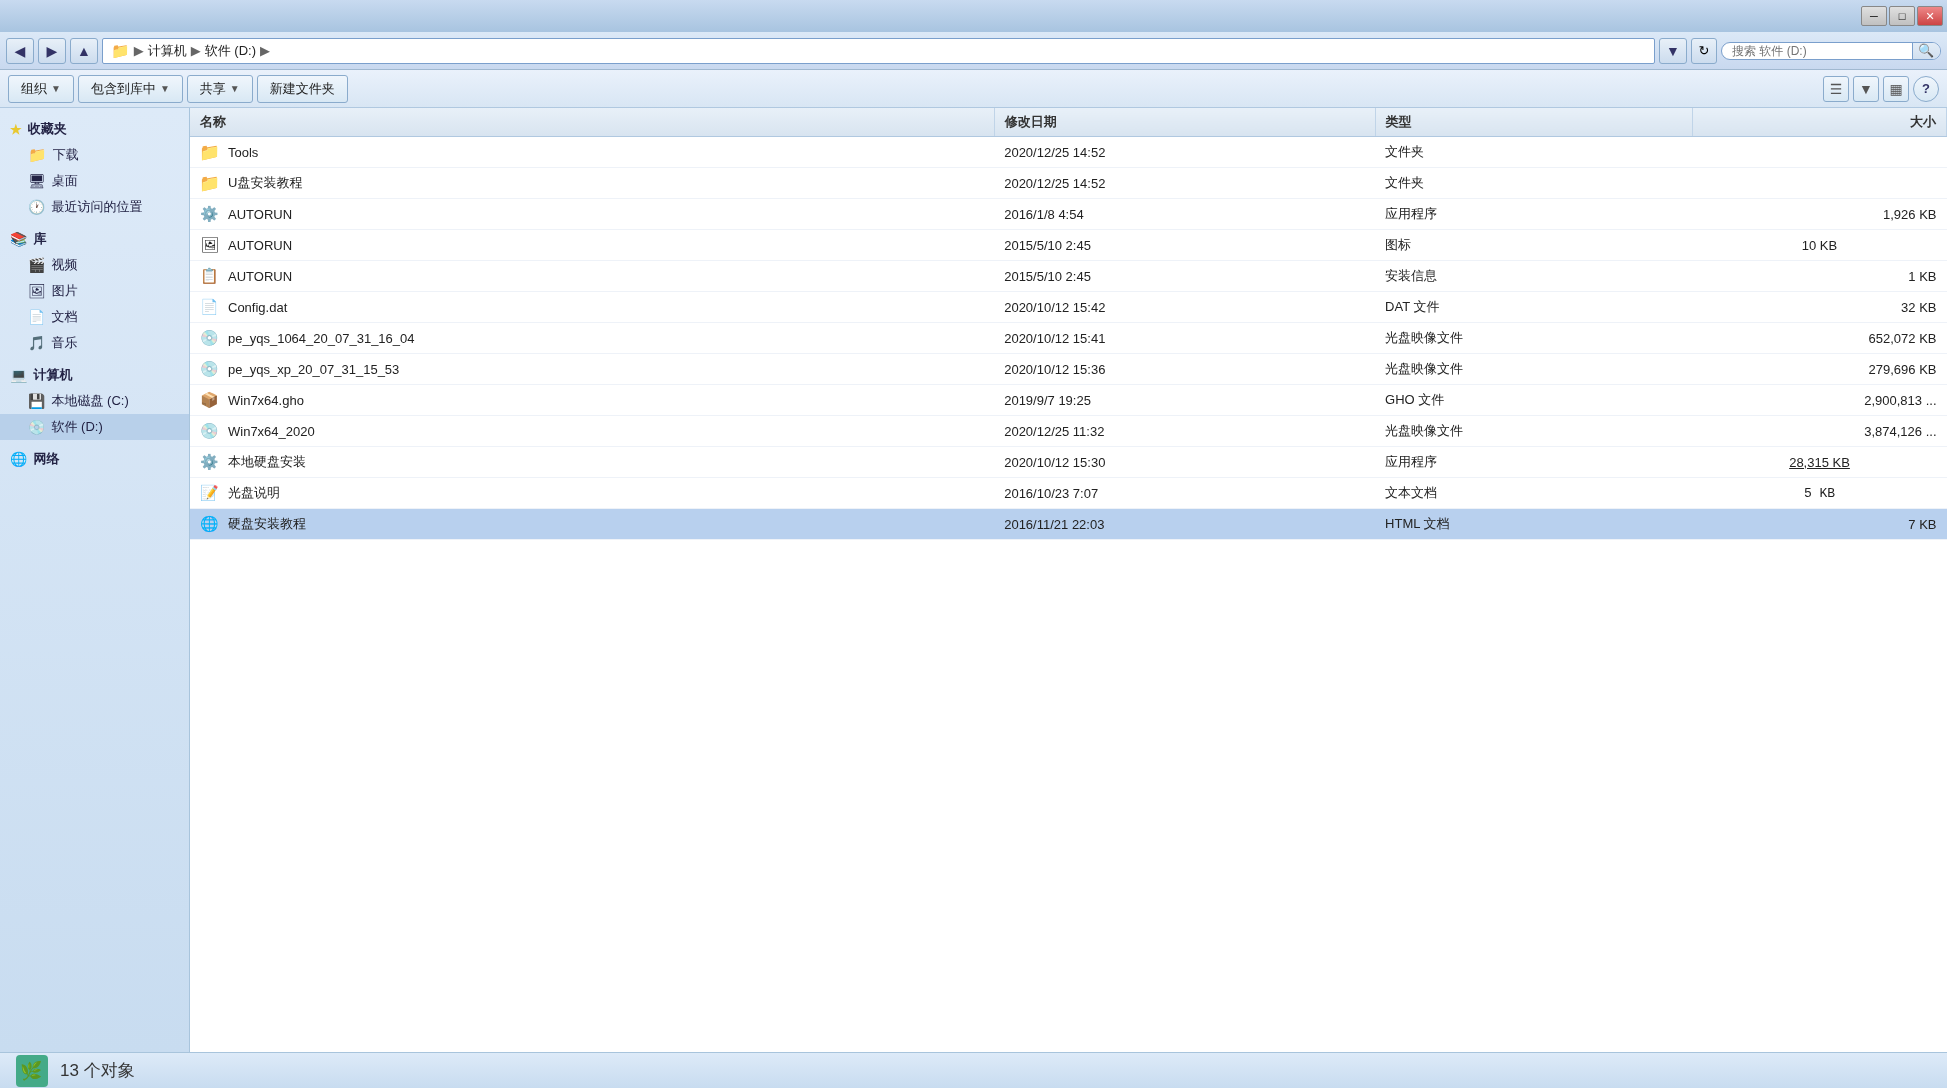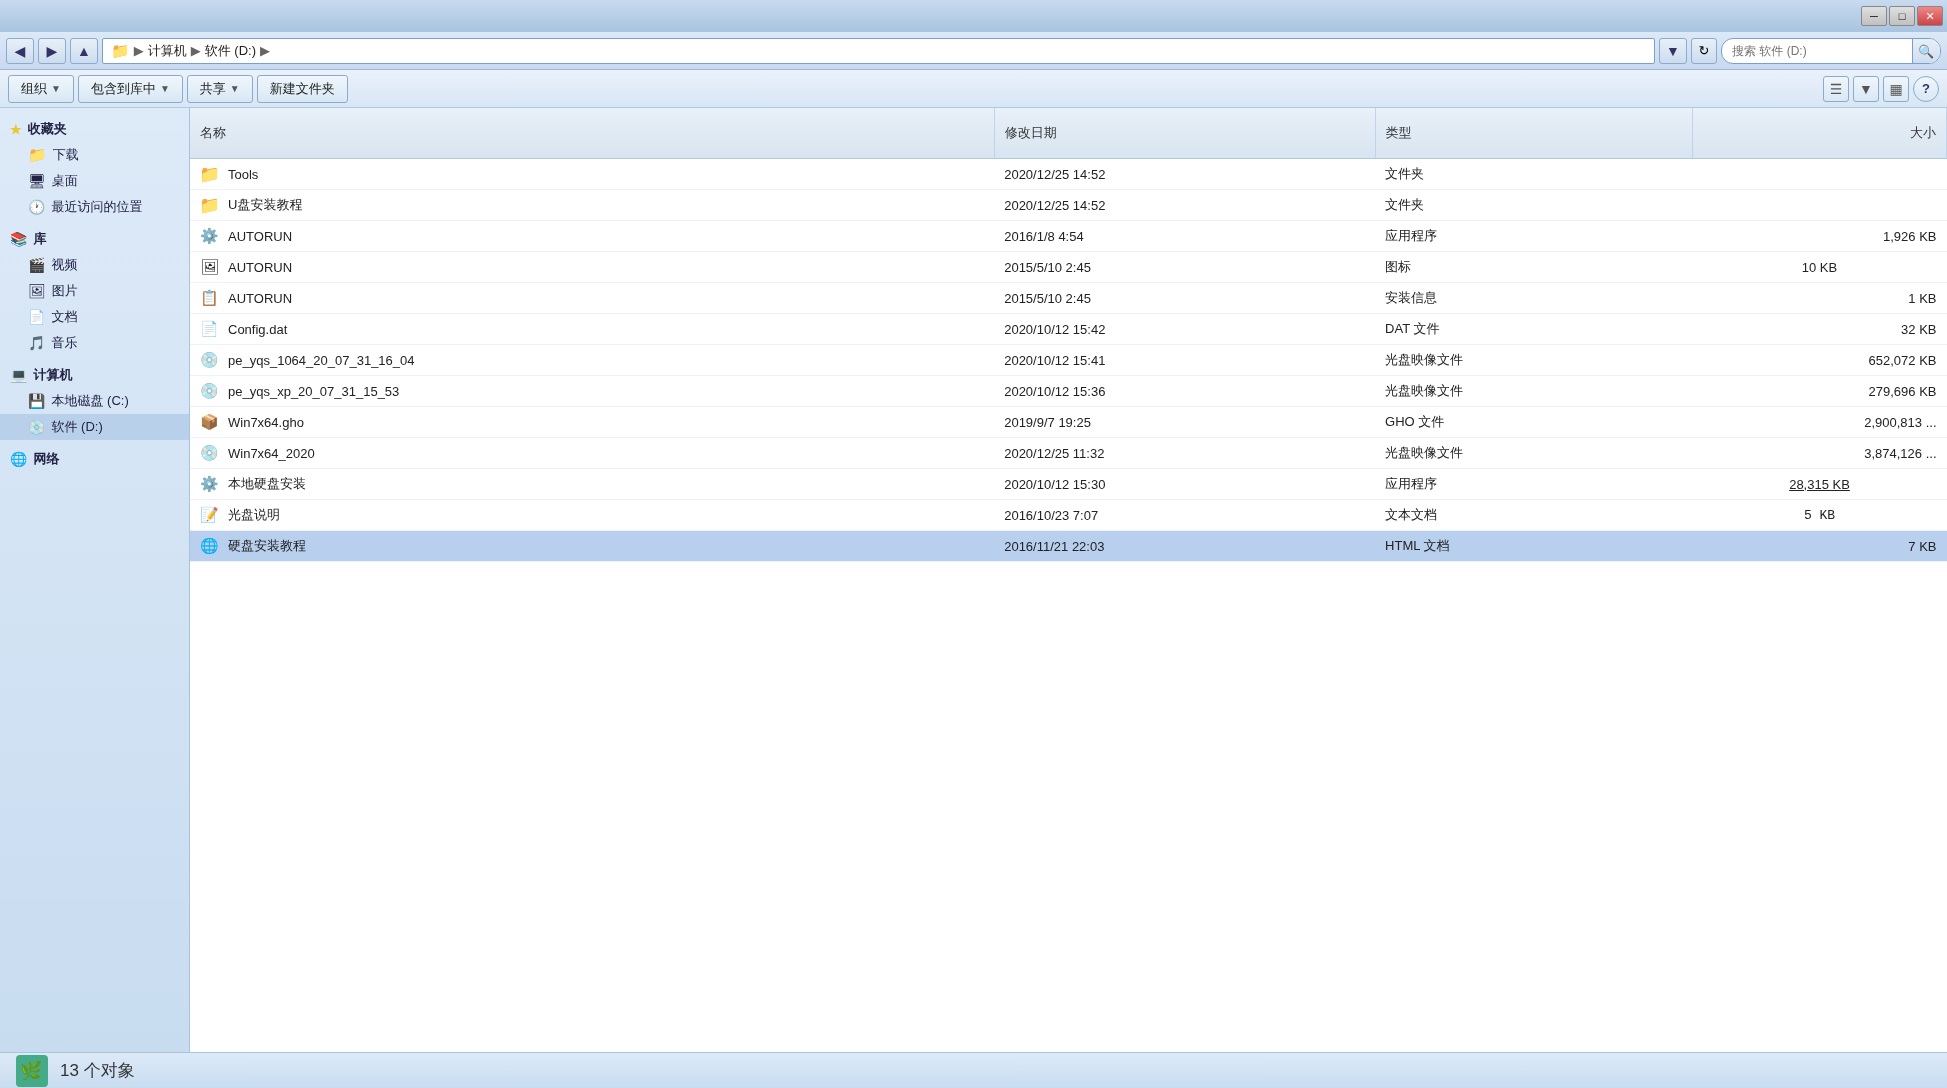--- a/index.html
+++ b/index.html
@@ -84,24 +84,25 @@
       background: linear-gradient(to bottom, #e8f0f8, #ccdcee);
       border-radius: 3px;
       cursor: pointer;
       display: flex;
       align-items: center;
       justify-content: center;
       font-size: 13px;
     }
     .search-box {
       width: 220px;
-      height: 26px;
+      height: 18px;
       border: 1px solid #7a9fcc;
       border-radius: 12px;
       display: flex;
+      align-items: center;
       background: white;
       overflow: hidden;
     }
     .search-input {
       flex: 1;
       border: none;
       outline: none;
       padding: 0 10px;
       font-size: 12px;
       color: #888;
@@ -236,22 +237,22 @@
     }
     .file-table {
       width: 100%;
       border-collapse: collapse;
     }
     .file-table thead th {
       background: linear-gradient(to bottom, #e8f0f8, #d8e4f0);
       border-bottom: 1px solid #b0c8e0;
       border-right: 1px solid #c0d4e8;
       text-align: left;
-      padding: 16px 10px;
-      font-weight: normal;
+      padding: 5px 10px;
+      font-weight: bold;
       color: #333;
       font-size: 13px;
       position: sticky;
       top: 0;
     }
     .file-table tbody tr {
       cursor: pointer;
     }
     .file-table tbody tr.selected { background: #b8d0ee; }
     .file-table tbody td {

